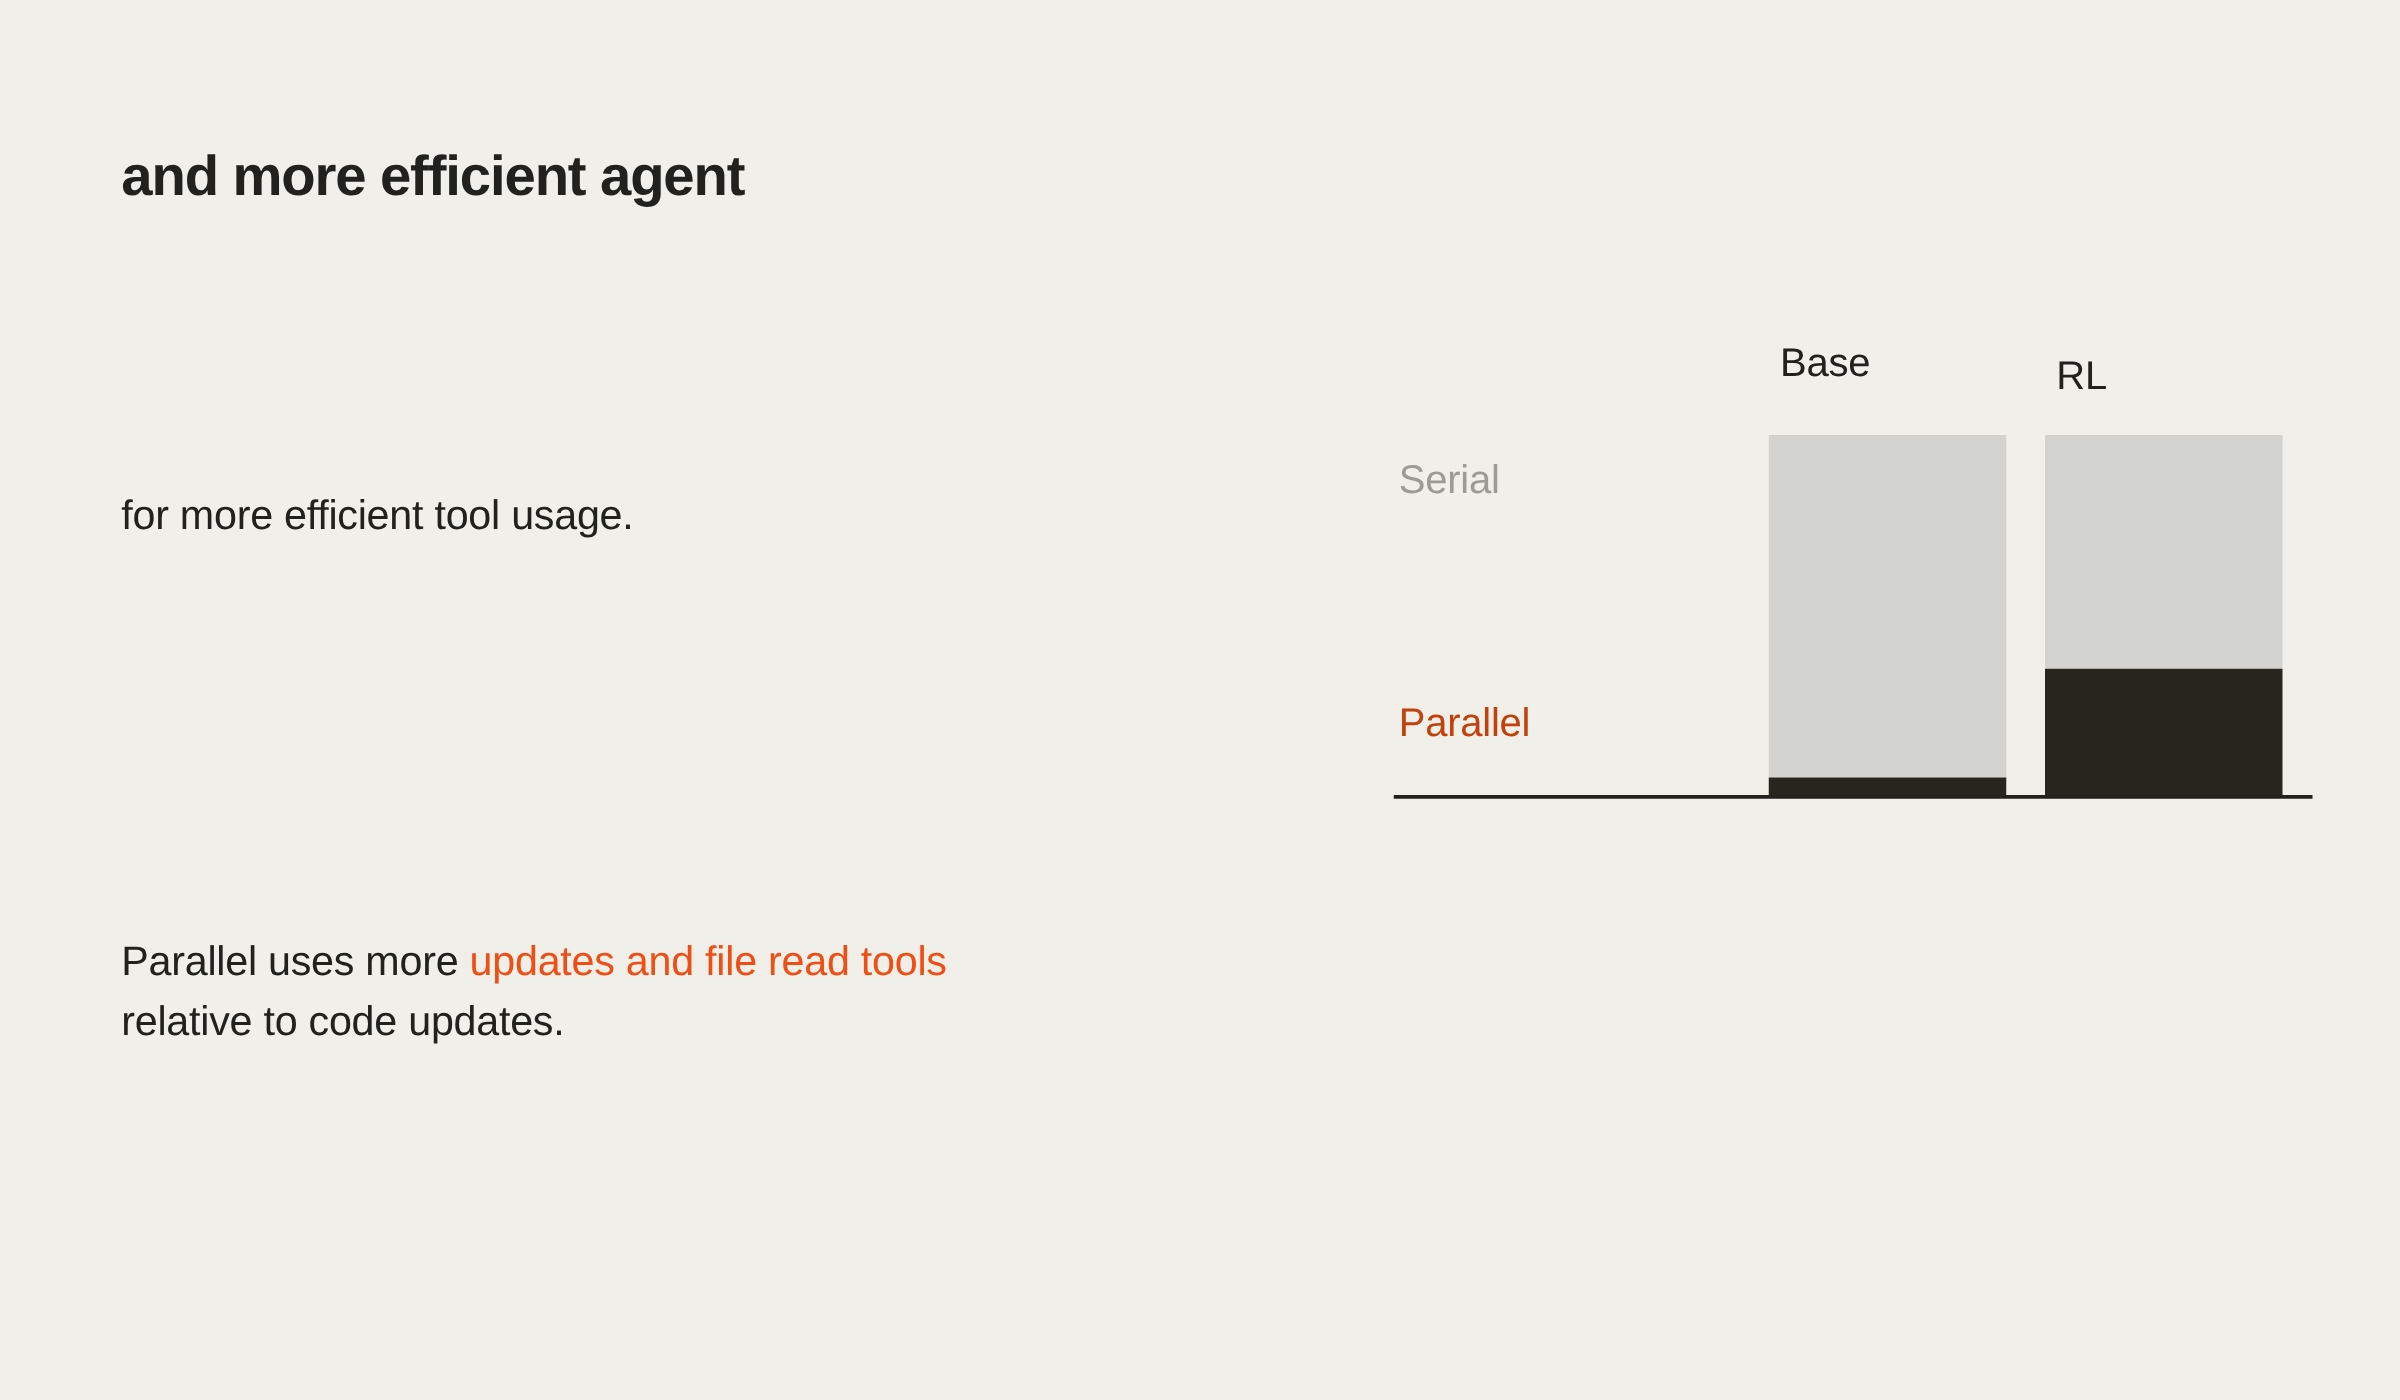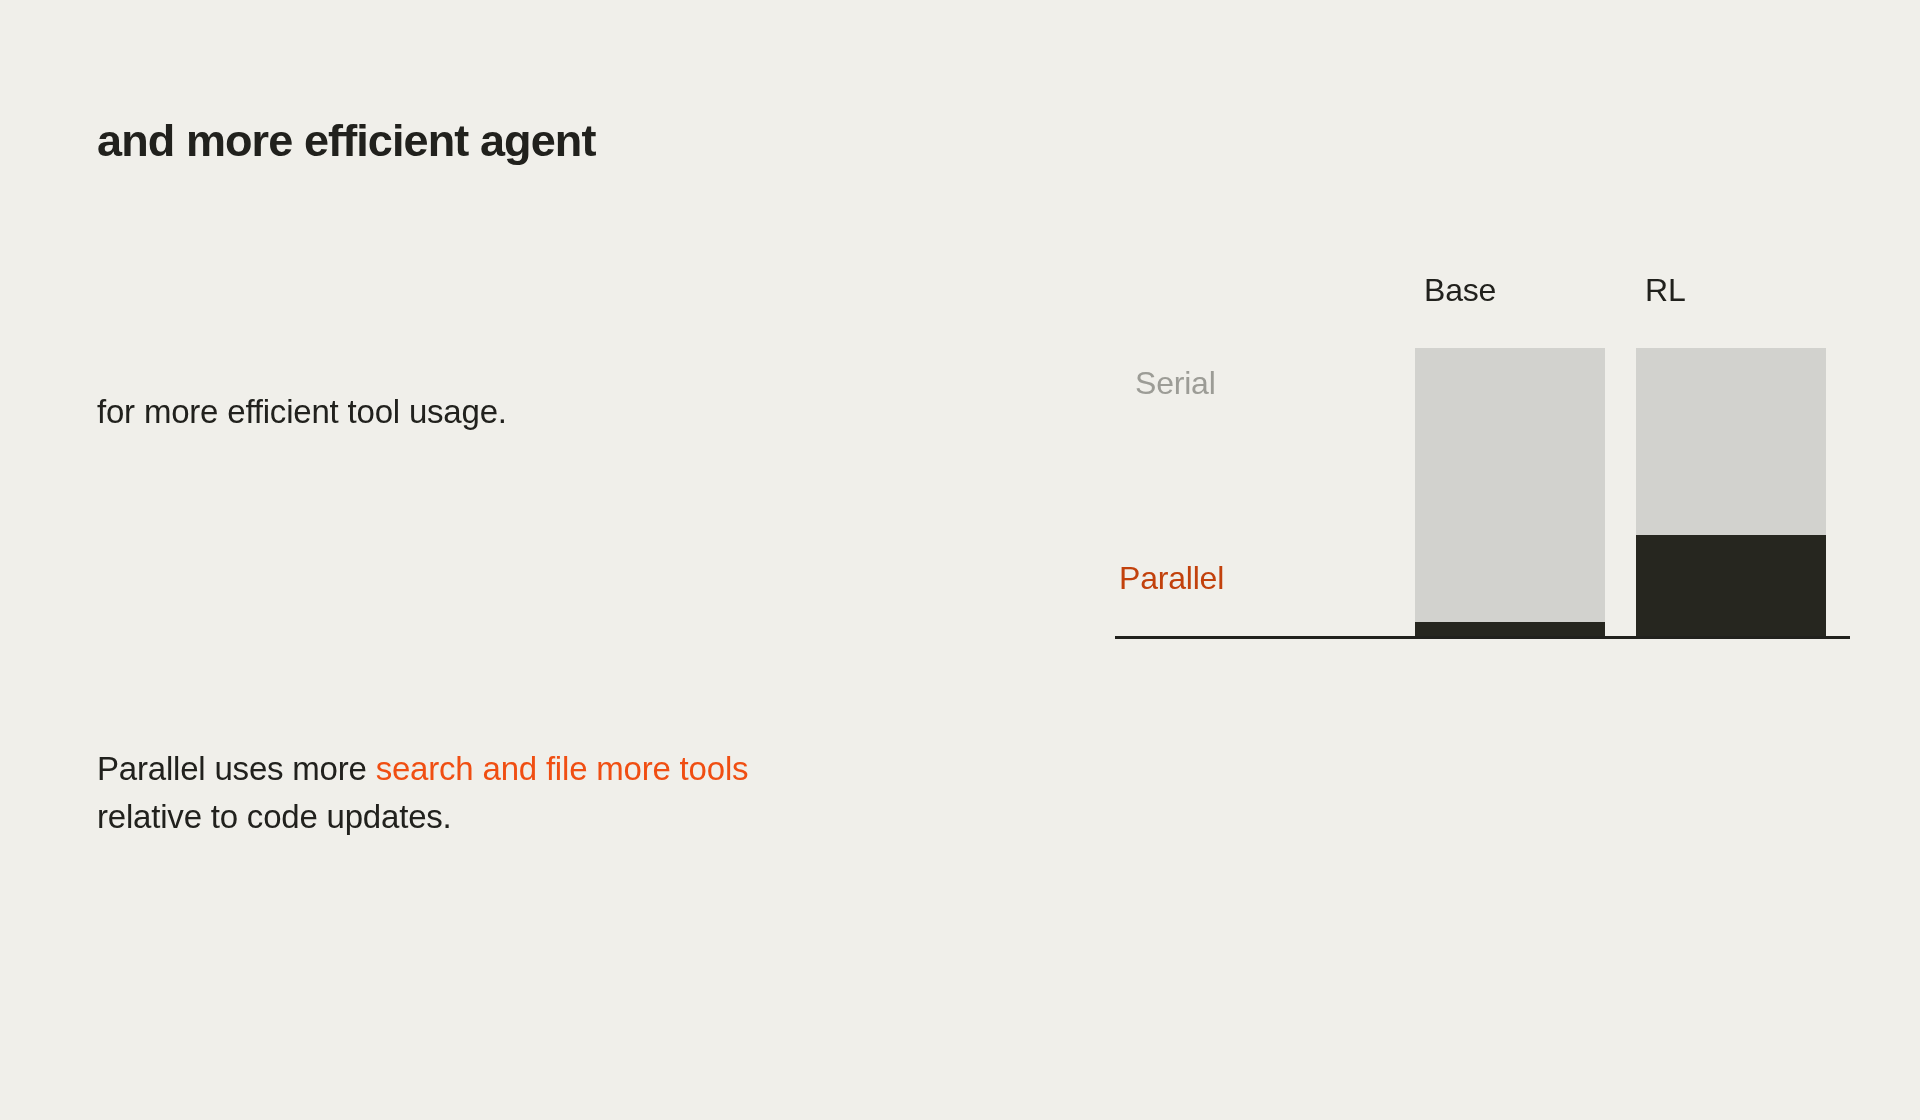--- a/index.html
+++ b/index.html
@@ -55,21 +55,21 @@
   }
 
   .col-header {
     position: absolute;
     font-size: 32px;
     color: #21211D;
     letter-spacing: -0.2px;
     white-space: nowrap;
   }
   .col-header-base { left: 1424px; top: 272px; }
-  .col-header-rl   { left: 1645px; top: 272px; }
+  .col-header-rl   { left: 1645px; top: 282px; }
 
   .chart-block {
     position: absolute;
     left: 1115px;
   }
   .chart-1 { top: 347px; width: 735px; height: 292px; }
   .chart-2 { top: 703px; width: 735px; height: 297px; }
 
   .axis-line {
     position: absolute;
@@ -99,21 +99,21 @@
 
   
   .cat-label {
     position: absolute;
     left: 4px;
     font-size: 32px;
     letter-spacing: -0.2px;
     white-space: nowrap;
     line-height: 1;
   }
-  .cat-light  { color: #9C9C96; margin-left: 16px; }
+  .cat-light  { color: #9C9C96; }
   .cat-medium { color: #6F6F69; }
   .cat-dark   { color: #c2410c; }
 
   
   .lbl-serial   { top: 20px; }
   .lbl-parallel { top: 215px; }
 
   
   .lbl-write  { top: 20px; }
   .lbl-search { top: 148px; }
@@ -124,21 +124,21 @@
 
 <h1 class="title">
   <span class="title-line">and more efficient agent</span>
 </h1>
 
 <p class="blurb blurb-1">
   <span class="blurb-line">for more efficient tool usage.</span>
 </p>
 
 <p class="blurb blurb-2">
-  <span class="blurb-line"><span>Parallel uses more </span><span class="accent">search and file more tools</span></span>
+  <span class="blurb-line"><span>Parallel uses more </span><span class="accent">updates and file read tools</span></span>
   <span class="blurb-line">relative to code updates.</span>
 </p>
 
 <div class="charts">
 
   <div class="col-header col-header-base">Base</div>
   <div class="col-header col-header-rl">RL</div>
 
   <div class="chart-block chart-1">
 

